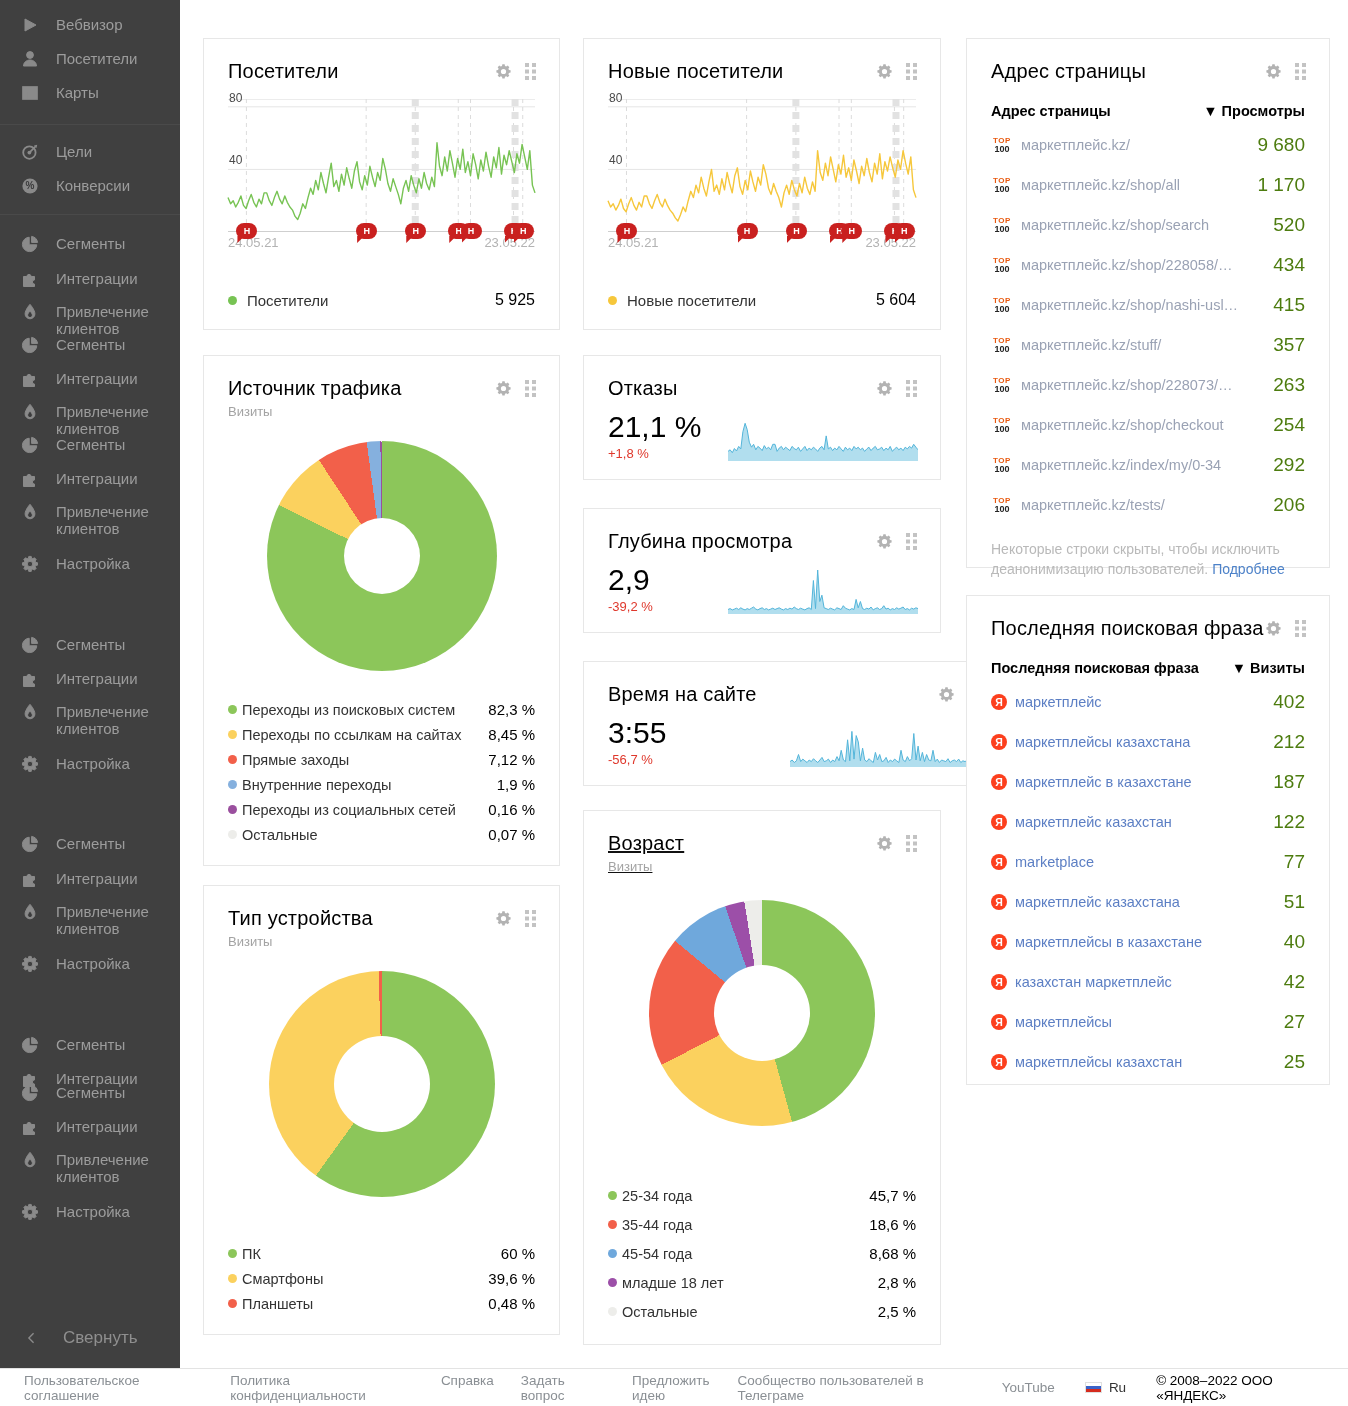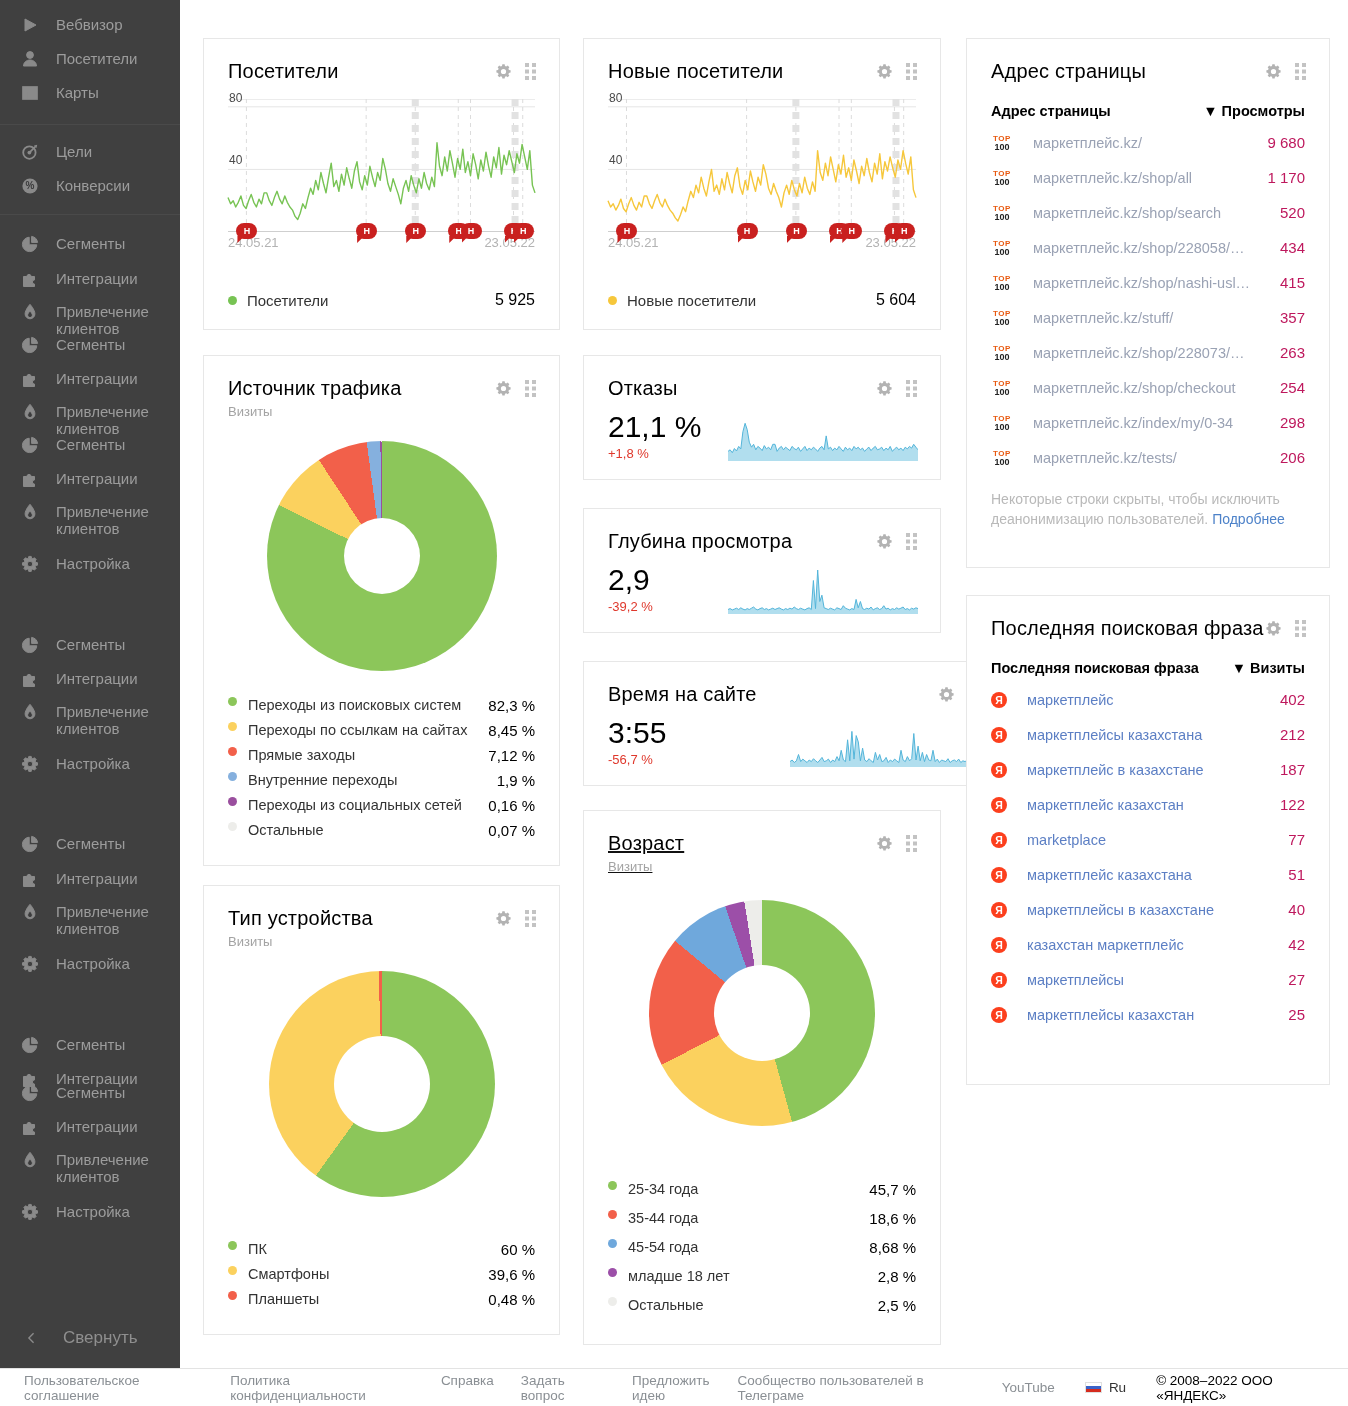--- a/index.html
+++ b/index.html
@@ -42,30 +42,30 @@
   .line-legend .val{margin-left:auto;font-size:16px;color:#000;}
   
   .kpi-value{padding:10px 24px 0;font-size:30px;color:#000;}
   .kpi-delta{padding:2px 24px 0;font-size:13px;color:#df382c;}
   .spark{position:absolute;right:22px;bottom:16px;width:190px;height:48px;}
   
   .donut-wrap{display:flex;justify-content:center;}
   .donut{border-radius:50%;position:relative;}
   .donut .hole{position:absolute;left:50%;top:50%;transform:translate(-50%,-50%);background:#fff;border-radius:50%;}
   .pie-legend{position:absolute;left:24px;right:24px;bottom:18px;}
-  .pl-row{display:flex;align-items:flex-start;gap:11px;}
+  .pl-row{display:flex;align-items:center;gap:5px;}
   .pl-row .dot{width:9px;height:9px;border-radius:50%;flex:0 0 9px;}
   .pl-row .lbl{font-size:14.5px;color:#333;}
   .pl-row .val{margin-left:auto;font-size:15px;color:#000;}
   
   .t-head{display:flex;justify-content:space-between;font-weight:bold;font-size:14.5px;color:#000;
     padding:20px 24px 6px;}
   .t-rows{padding:0 24px;}
-  .t-row{display:flex;align-items:center;gap:20px;padding:9px 0;}
-  .t-row .t-val{margin-left:auto;font-size:15px;color:#be185d;}
+  .t-row{display:flex;align-items:center;gap:8px;padding:9px 0;}
+  .t-row .t-val{margin-left:auto;font-size:19px;color:#4d7c0f;}
   .t-link{font-size:14.5px;color:#9aa2b4;text-decoration:none;cursor:pointer;}
   .t-link.phrase{color:#5c7fc4;}
   .top-badge{display:flex;flex-direction:column;align-items:center;line-height:8px;width:22px;flex:0 0 22px;}
   .top-badge i{font-style:normal;font-size:8px;font-weight:bold;color:#e8590f;letter-spacing:.5px;}
   .top-badge b{font-size:9px;font-weight:bold;color:#222;}
   .ya-ico{width:16px;height:16px;flex:0 0 16px;border-radius:50%;background:#fc3f1d;color:#fff;font-size:10.5px;
     font-weight:bold;display:flex;align-items:center;justify-content:center;}
   .note{margin:14px 24px 0;font-size:14px;color:#b9b9b9;line-height:1.45;}
   .note-link{color:#4d82c9;cursor:pointer;}
   
@@ -506,21 +506,21 @@
             </span>
             <a class="t-link">маркетплейс.kz/shop/checkout</a>
             <span class="t-val">254</span>
           </div>
           <div class="t-row">
             <span class="top-badge">
               <i>TOP</i>
               <b>100</b>
             </span>
             <a class="t-link">маркетплейс.kz/index/my/0-34</a>
-            <span class="t-val">298</span>
+            <span class="t-val">292</span>
           </div>
           <div class="t-row">
             <span class="top-badge">
               <i>TOP</i>
               <b>100</b>
             </span>
             <a class="t-link">маркетплейс.kz/tests/</a>
             <span class="t-val">206</span>
           </div>
         </div>

